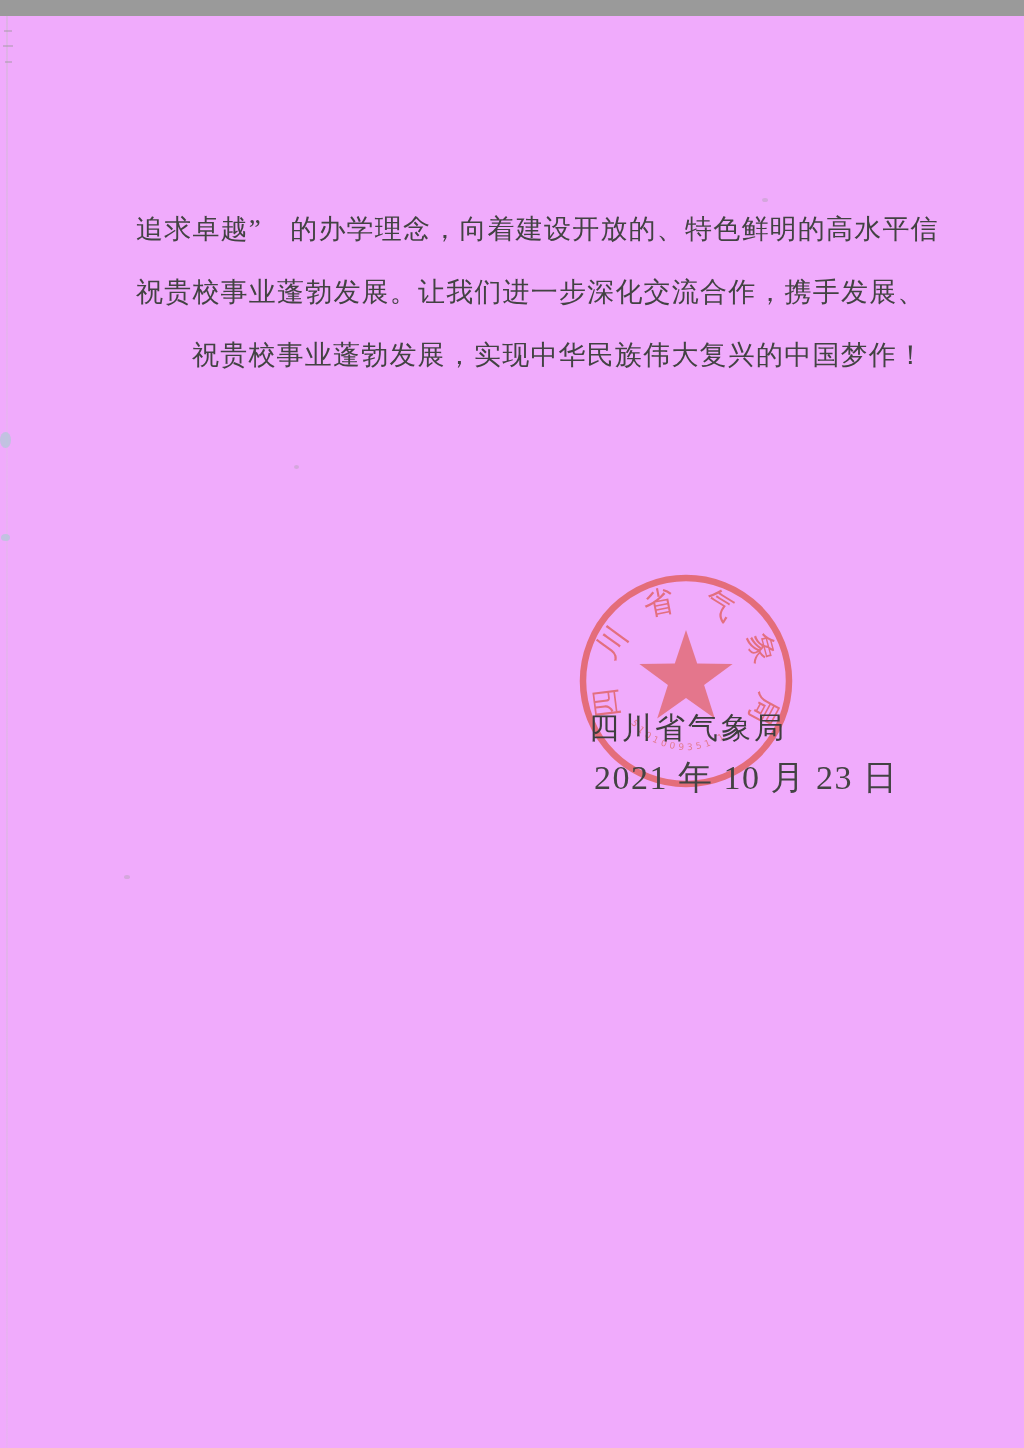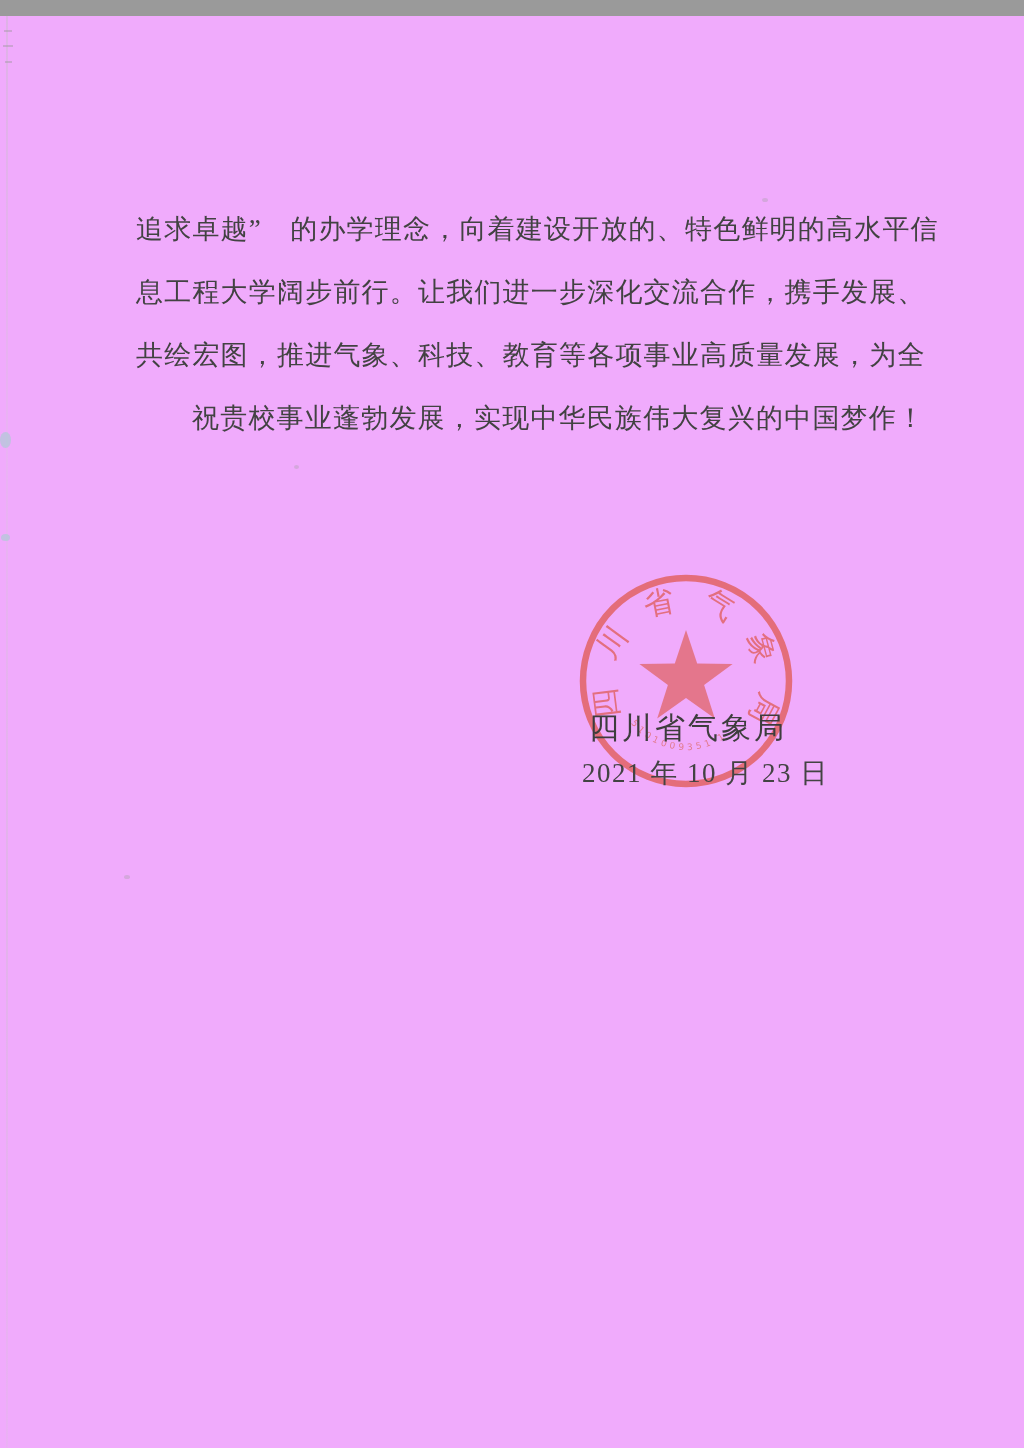--- a/index.html
+++ b/index.html
@@ -68,24 +68,24 @@
     top: 692px;
     color: #3d3d3d;
     font-size: 30px;
     letter-spacing: 3px;
     z-index: 3;
     font-family: "Liberation Serif", "DejaVu Serif", serif;
     white-space: nowrap;
   }
   .sig-date {
     position: absolute;
-    left: 582px;
+    left: 594px;
     top: 739px;
     color: #434343;
-    font-size: 27px;
+    font-size: 34px;
     letter-spacing: 1.5px;
     z-index: 3;
     font-family: "Liberation Serif", "DejaVu Serif", serif;
     white-space: nowrap;
   }
 
   
   .seal {
     position: absolute;
     left: 576px;
@@ -106,22 +106,21 @@
   <div class="dash" style="left:3px; top:29px; width:10px; height:2px;"></div>
   <div class="dash" style="left:5px; top:45px; width:7px; height:2px;"></div>
   <div class="speck teal" style="left:0px; top:416px; width:11px; height:16px;"></div>
   <div class="speck teal" style="left:1px; top:518px; width:9px; height:7px;"></div>
   <div class="speck gray" style="left:762px; top:182px; width:6px; height:4px;"></div>
   <div class="speck gray" style="left:294px; top:449px; width:5px; height:4px;"></div>
   <div class="speck gray" style="left:124px; top:859px; width:6px; height:4px;"></div>
 
   <div class="body-text">
     <p>追求卓越”　的办学理念，向着建设开放的、特色鲜明的高水平信</p>
-    <p>息工程大学阔步前行。让我们进一步深化交流合作，携手发展、</p>
-    <p>共绘宏图，推进气象、科技、教育等各项事业高质量发展，为全</p>
+    <p>祝贵校事业蓬勃发展。让我们进一步深化交流合作，携手发展、</p>
     <p class="indent">祝贵校事业蓬勃发展，实现中华民族伟大复兴的中国梦作！</p>
   </div>
 
   <svg class="seal" viewBox="0 0 220 220" aria-hidden="true">
     <defs>
       <path id="ringArc" d="M 51 151.3 A 72 72 0 1 1 169 151.3" fill="none"></path>
       <path id="codeArc" d="M 45 135 A 70 70 0 0 0 175 135" fill="none"></path>
     </defs>
 
     <circle cx="110" cy="110" r="103" fill="none" stroke="#e15e5c" stroke-width="6.5" opacity="0.88"></circle>

